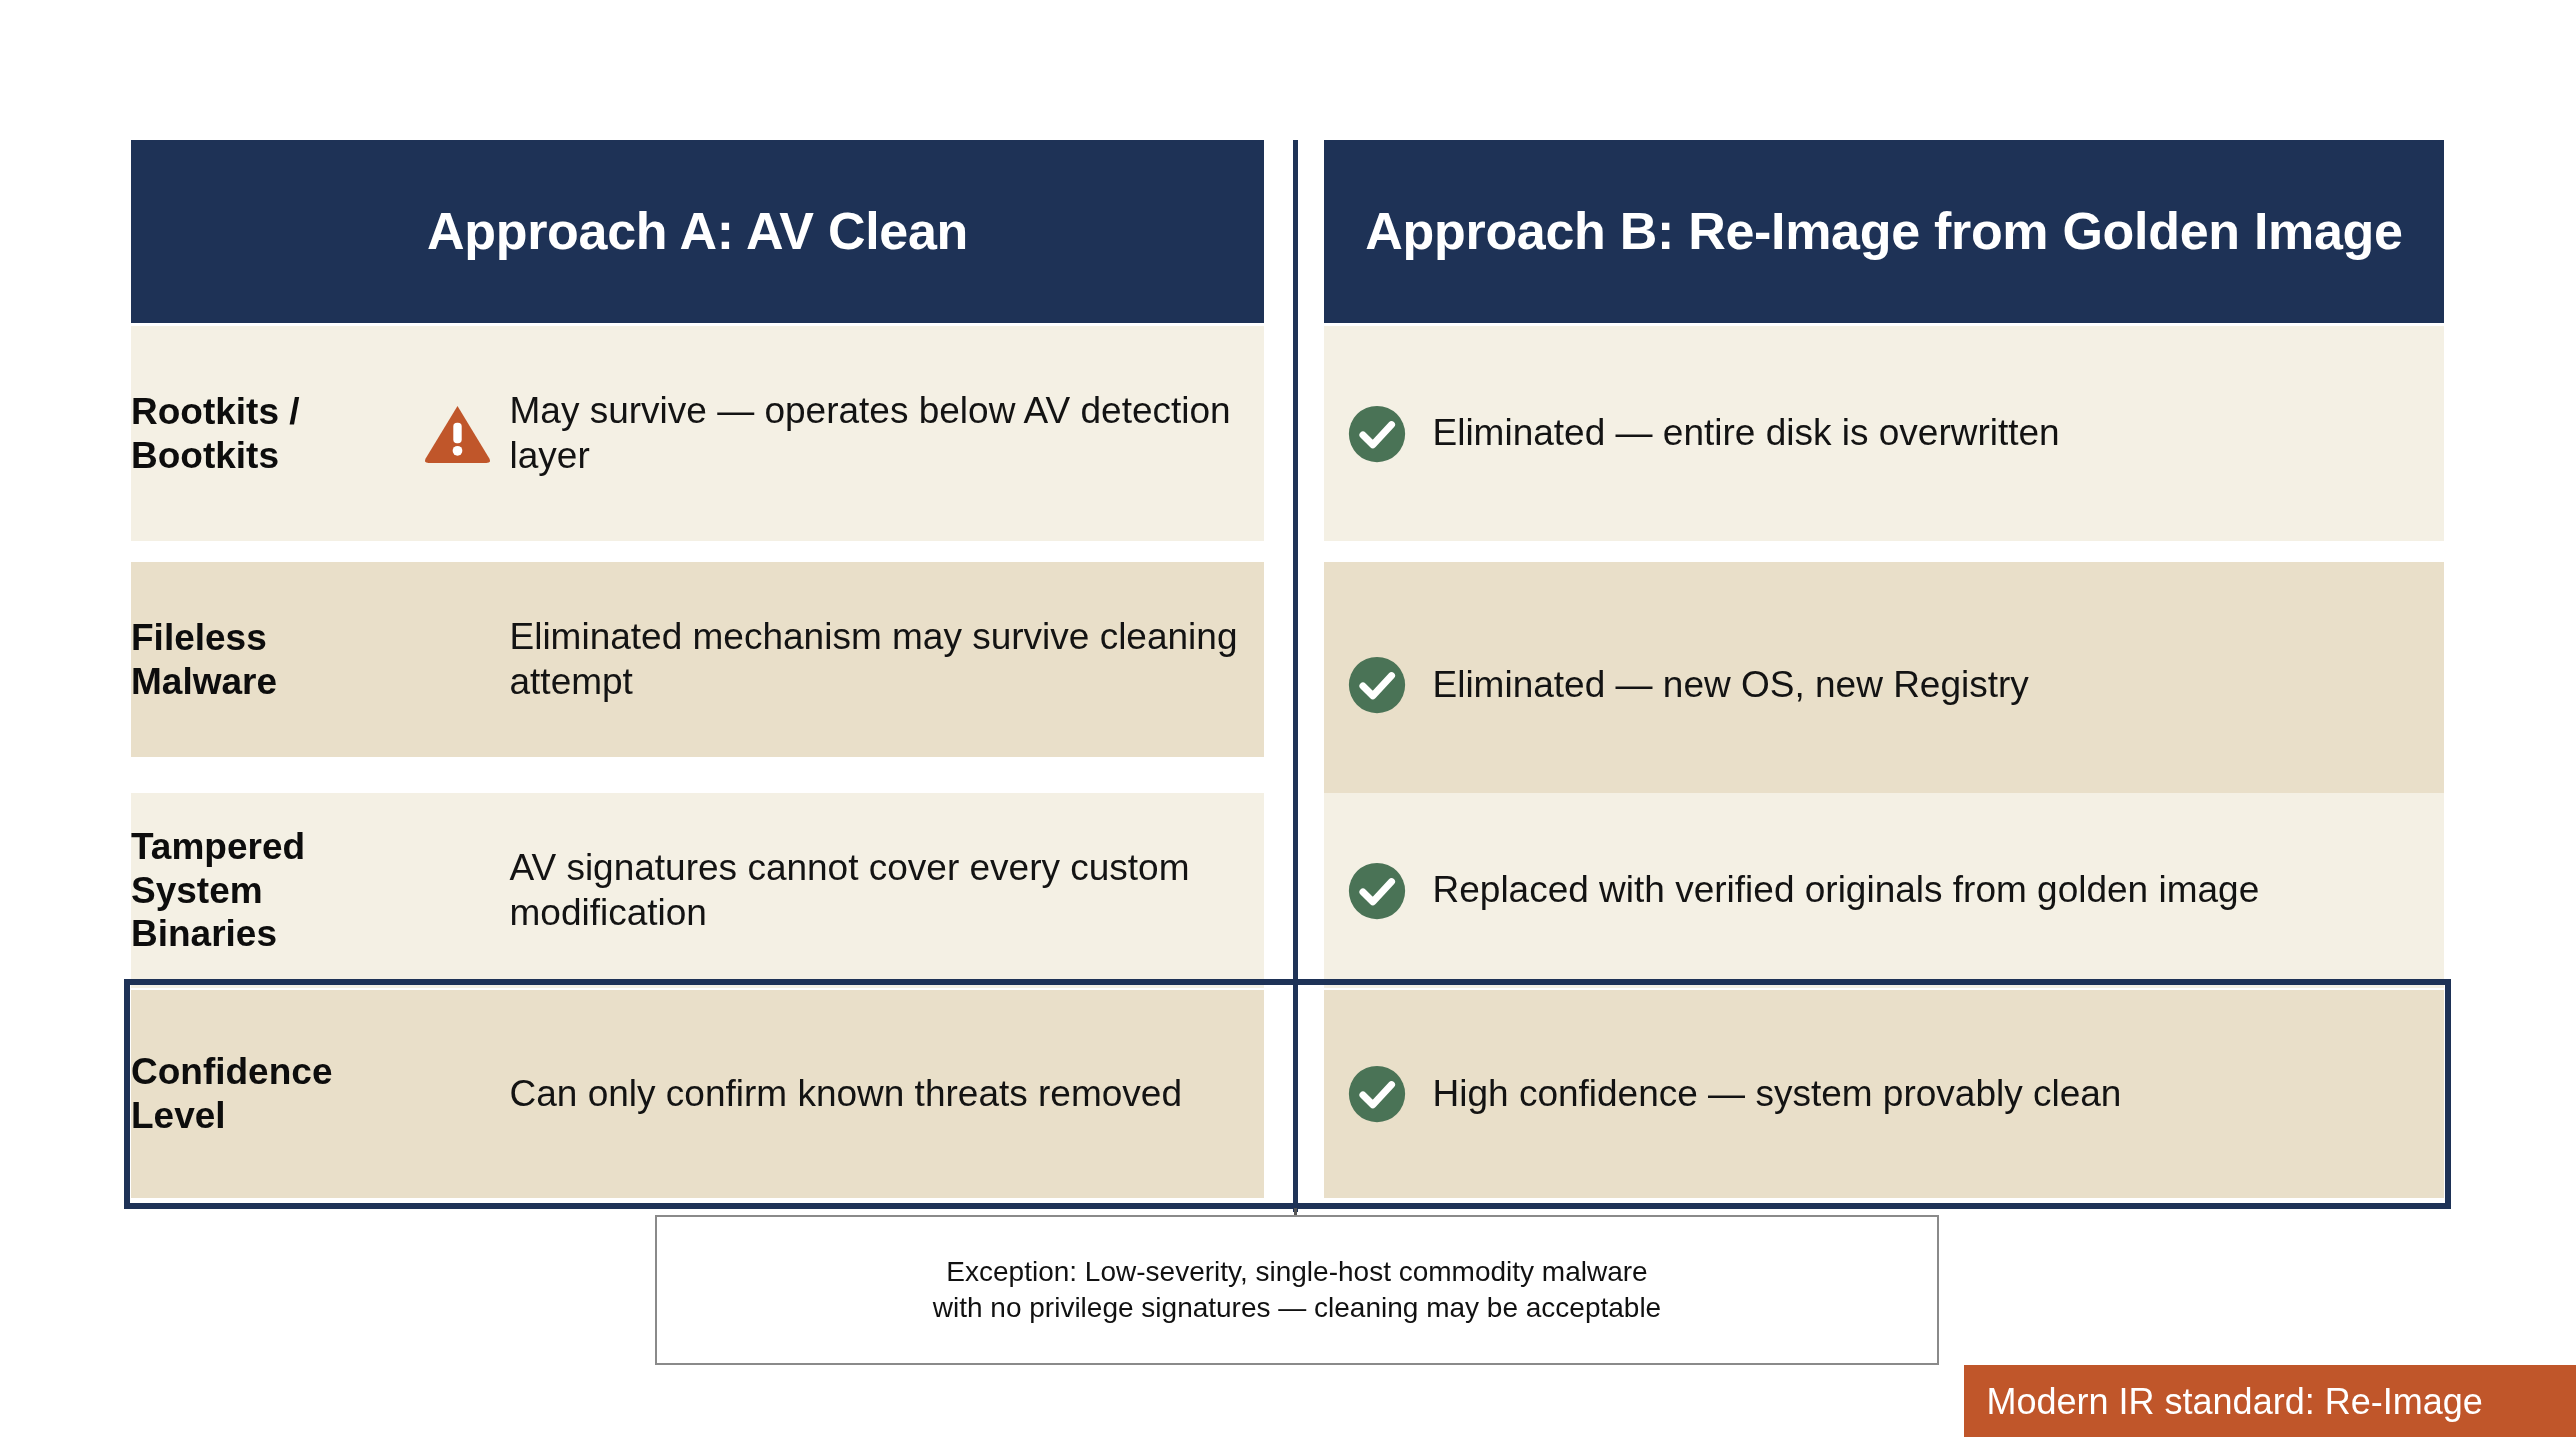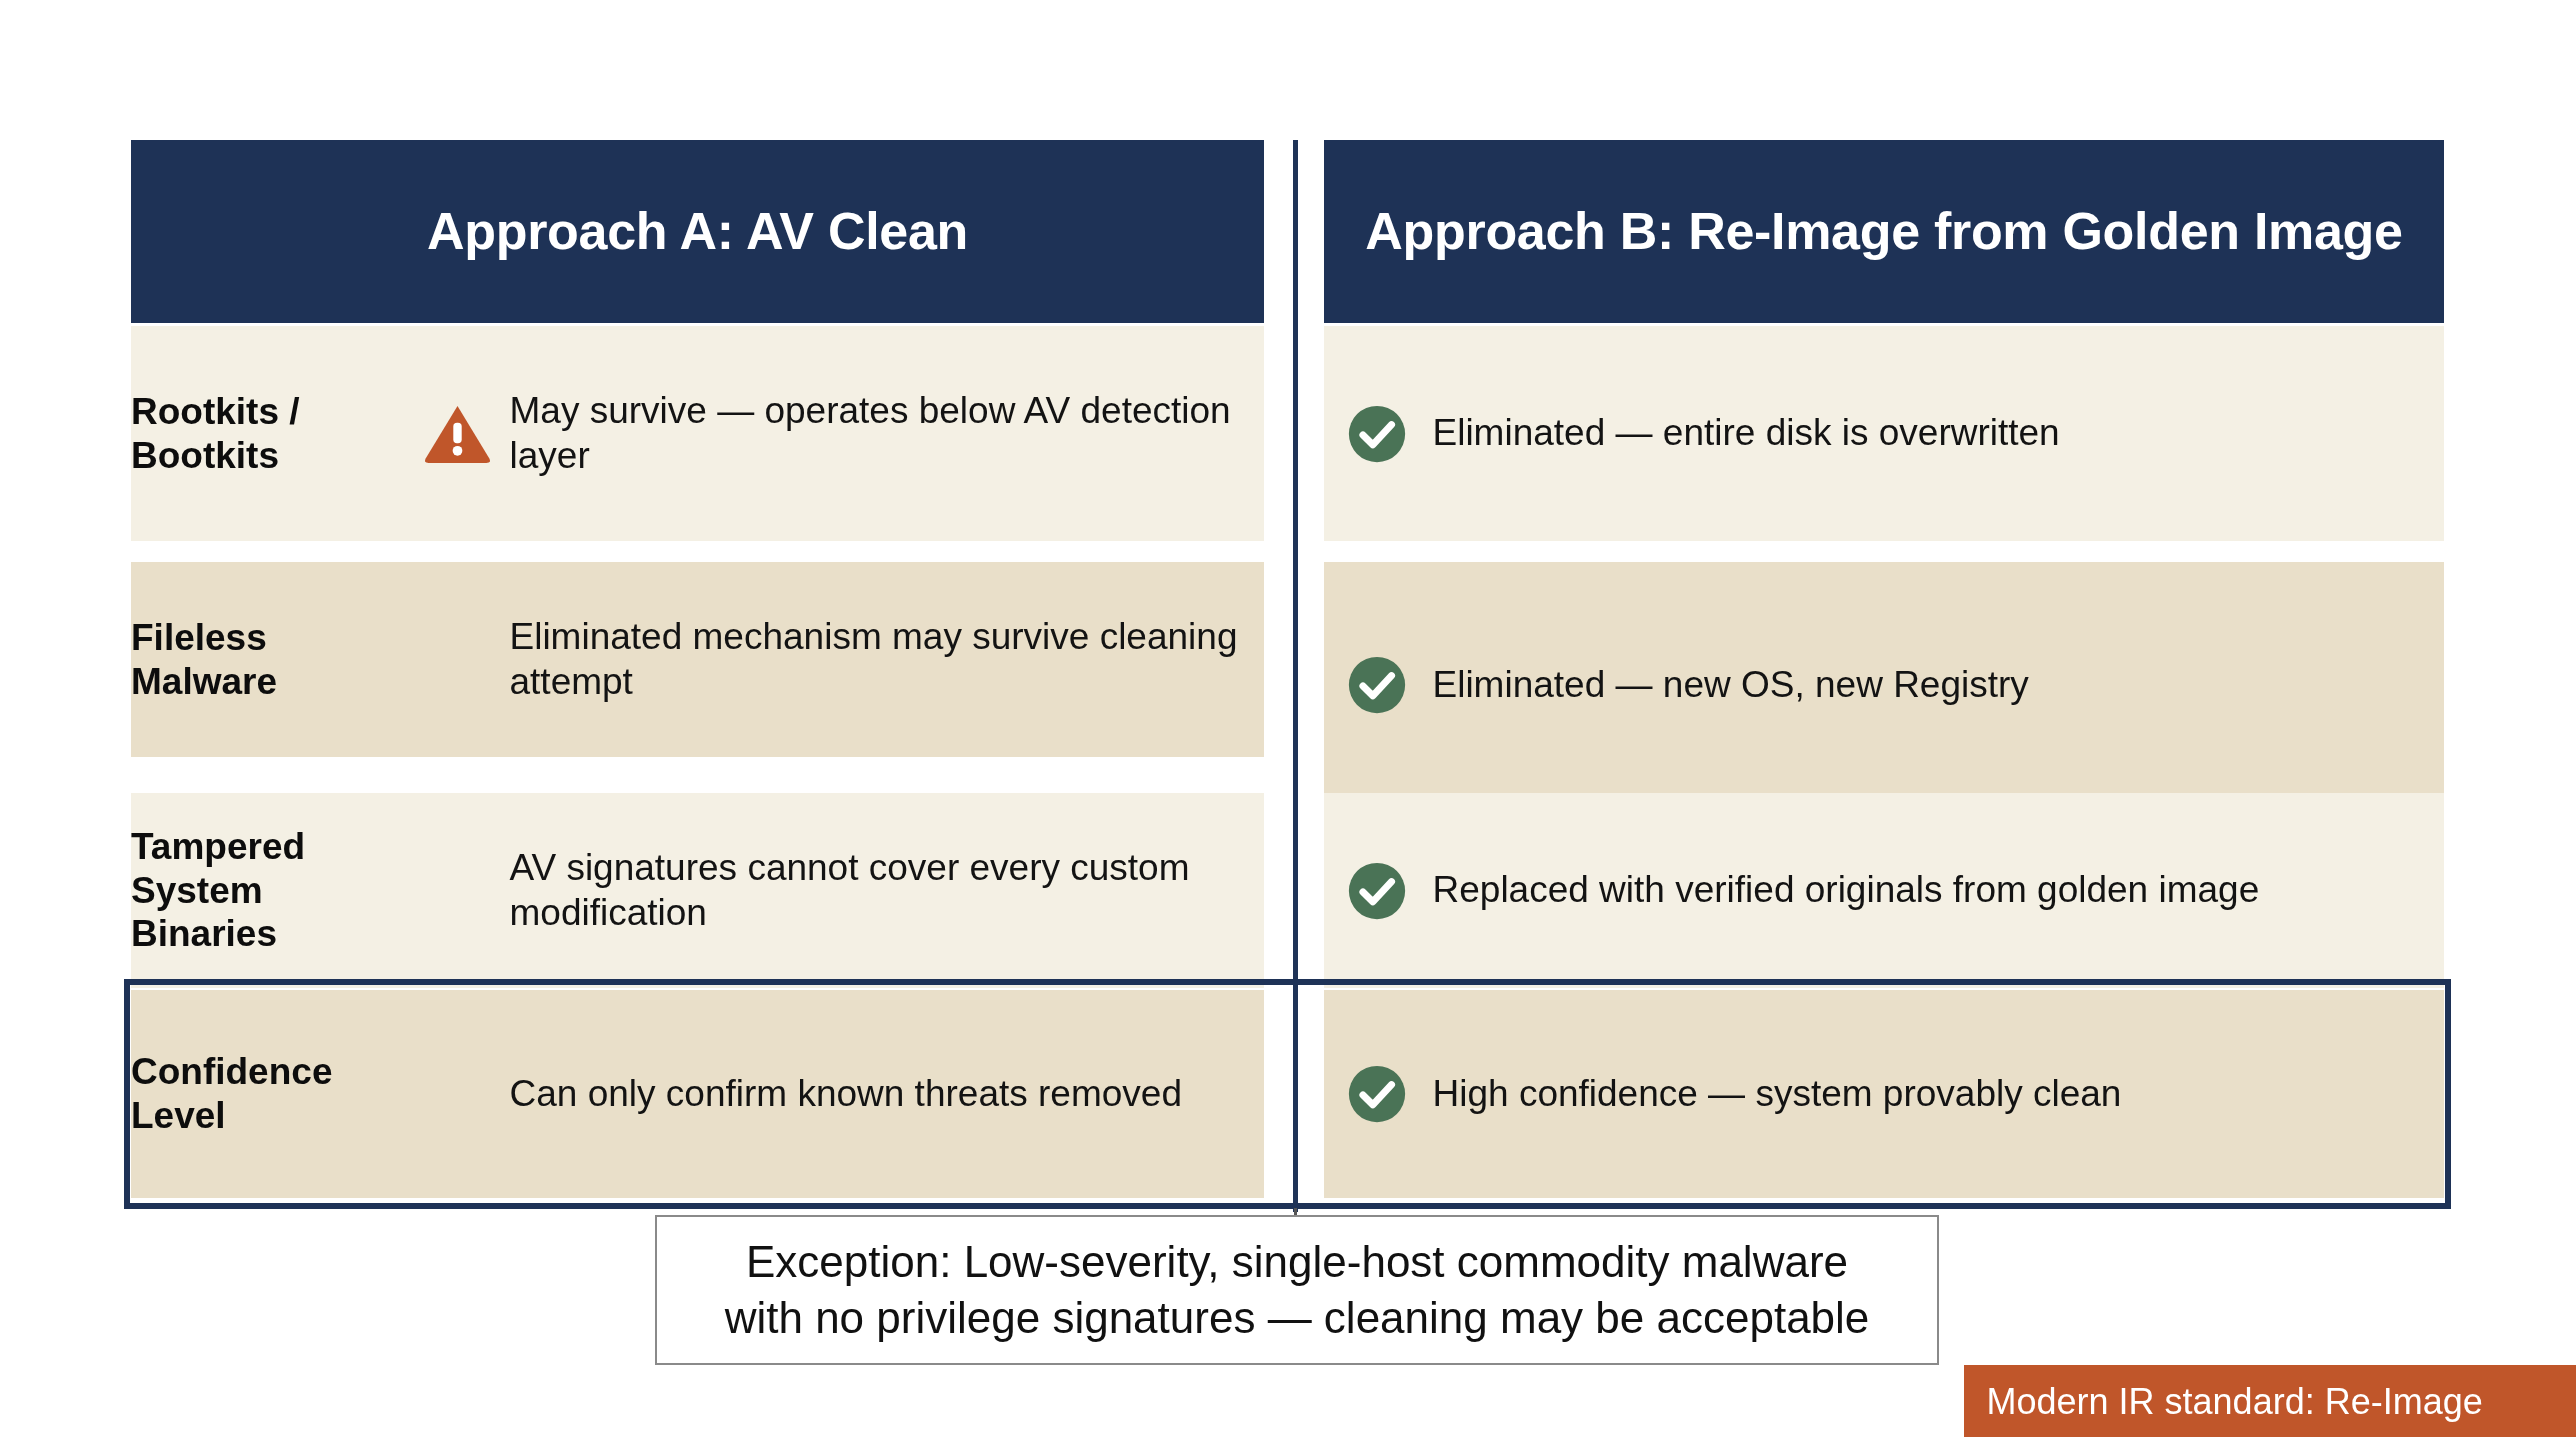--- a/index.html
+++ b/index.html
@@ -164,21 +164,21 @@
     height: 150px;
     border: 2.8px solid #8a8a8a;
     background: #ffffff;
     box-sizing: border-box;
     display: flex;
     flex-direction: column;
     align-items: center;
     justify-content: center;
   }
   .exception-box .line {
-    font-size: 44px;
+    font-size: 28px;
     line-height: 1.28;
     color: #111111;
     text-align: center;
     white-space: nowrap;
   }
 
   
   .badge {
     position: absolute;
     left: 1964px;

